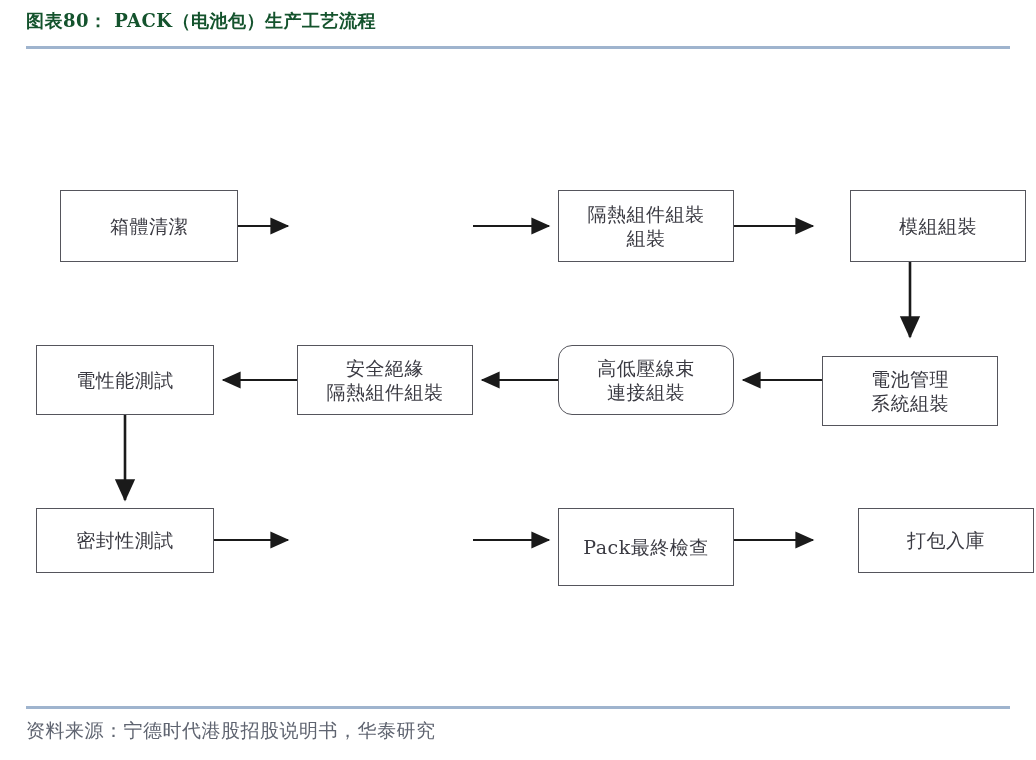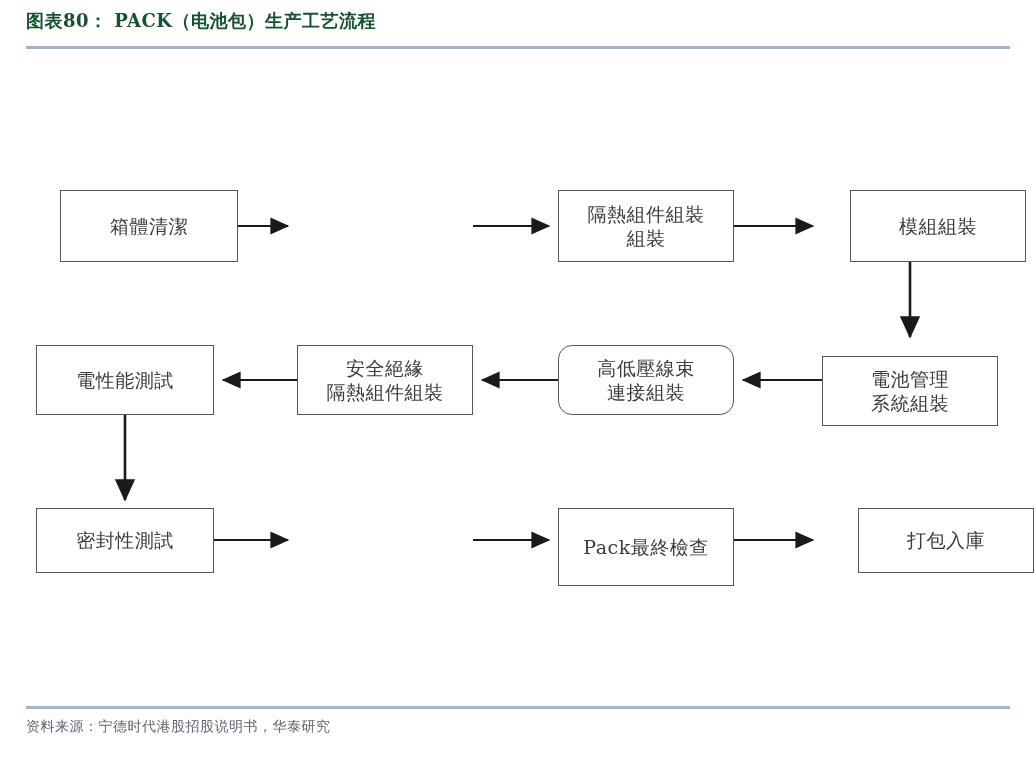--- a/index.html
+++ b/index.html
@@ -105,21 +105,21 @@
     top: 706px;
     width: 984px;
     height: 3px;
     background: #9fb4ce;
   }
   .footer-source {
     position: absolute;
     left: 26px;
     top: 718px;
     font-family: "DejaVu Serif", "Liberation Serif", serif;
-    font-size: 14px;
+    font-size: 19px;
     letter-spacing: 0.5px;
     color: #5f6470;
     white-space: nowrap;
   }
 </style>
 </head>
 <body>
 
 <div class="header">
   <div class="header-title">图表80： PACK（电池包）生产工艺流程</div>

